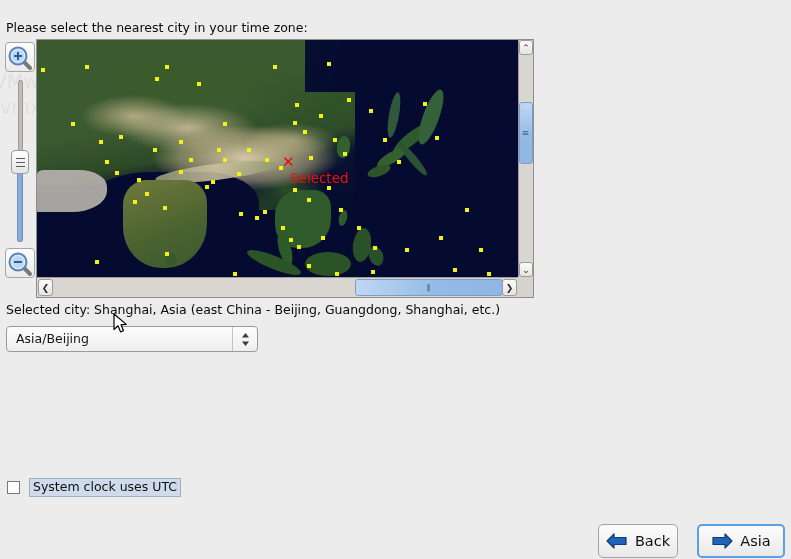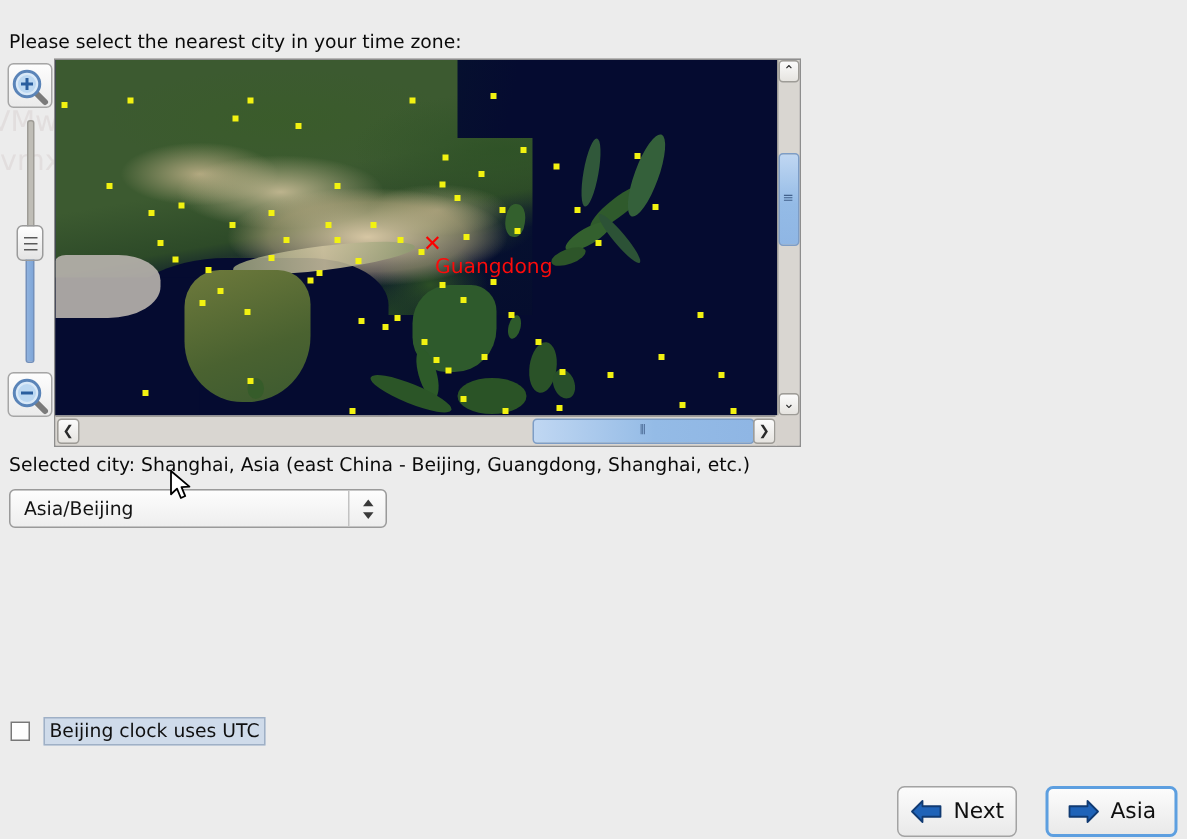--- a/index.html
+++ b/index.html
@@ -549,21 +549,21 @@
         <div class="city-dot" style="left: 186px; top: 118px; background: rgb(242, 242, 17);"></div>
         <div class="city-dot" style="left: 210px; top: 108px; background: rgb(242, 242, 17);"></div>
         <div class="city-dot" style="left: 180px; top: 108px; background: rgb(242, 242, 17);"></div>
         <div class="city-dot" style="left: 96px; top: 160px; background: rgb(242, 242, 17);"></div>
         <div class="city-dot" style="left: 100px; top: 138px; background: rgb(242, 242, 17);"></div>
         <div class="city-dot" style="left: 228px; top: 118px; background: rgb(242, 242, 17);"></div>
         <div class="city-dot" style="left: 242px; top: 126px; background: rgb(242, 242, 17);"></div>
       </div>
 
     <div class="sel-marker" id="sel-marker" style="left: 245px; top: 115px; color: rgb(251, 0, 0);">✕</div>
-    <div class="sel-label" id="sel-label" style="left: 253px; top: 130px;">Guangdong</div>
+    <div class="sel-label" id="sel-label" style="left: 253px; top: 130px;">Selected</div>
   </div>
 
   <div class="sb-v">
     <div class="sb-arrow up">
       <span>⌃</span>
     </div>
     <div class="sb-thumb">
       <span class="grip-v">≡</span>
     </div>
     <div class="sb-arrow down">
@@ -593,30 +593,30 @@
   <span class="combo-arrow">
     <svg width="11" height="17" viewBox="0 0 11 17">
       <path d="M5.5 2 L9 6.5 L2 6.5 Z" fill="#3a3a3a"></path>
       <path d="M5.5 15 L9 10.5 L2 10.5 Z" fill="#3a3a3a"></path>
     </svg>
   </span>
 </div>
 
 <div class="utc-row">
   <span class="utc-box"></span>
-  <span class="utc-label">Beijing clock uses UTC</span>
+  <span class="utc-label">System clock uses UTC</span>
 </div>
 
 <div class="btn btn-back">
   <span>
     <svg width="22" height="18" viewBox="0 0 22 18">
       <path d="M1 9 L8 2 L8 5.5 L20 5.5 L20 12.5 L8 12.5 L8 16 Z" fill="#1f63b8" stroke="#103a72" stroke-width="1.2" stroke-linejoin="round"></path>
     </svg>
   </span>
-  <span>Next</span>
+  <span>Back</span>
 </div>
 
 <div class="btn btn-next">
   <span>
     <svg width="22" height="18" viewBox="0 0 22 18">
       <path d="M21 9 L14 2 L14 5.5 L2 5.5 L2 12.5 L14 12.5 L14 16 Z" fill="#1f63b8" stroke="#103a72" stroke-width="1.2" stroke-linejoin="round"></path>
     </svg>
   </span>
   <span>Asia</span>
 </div>

